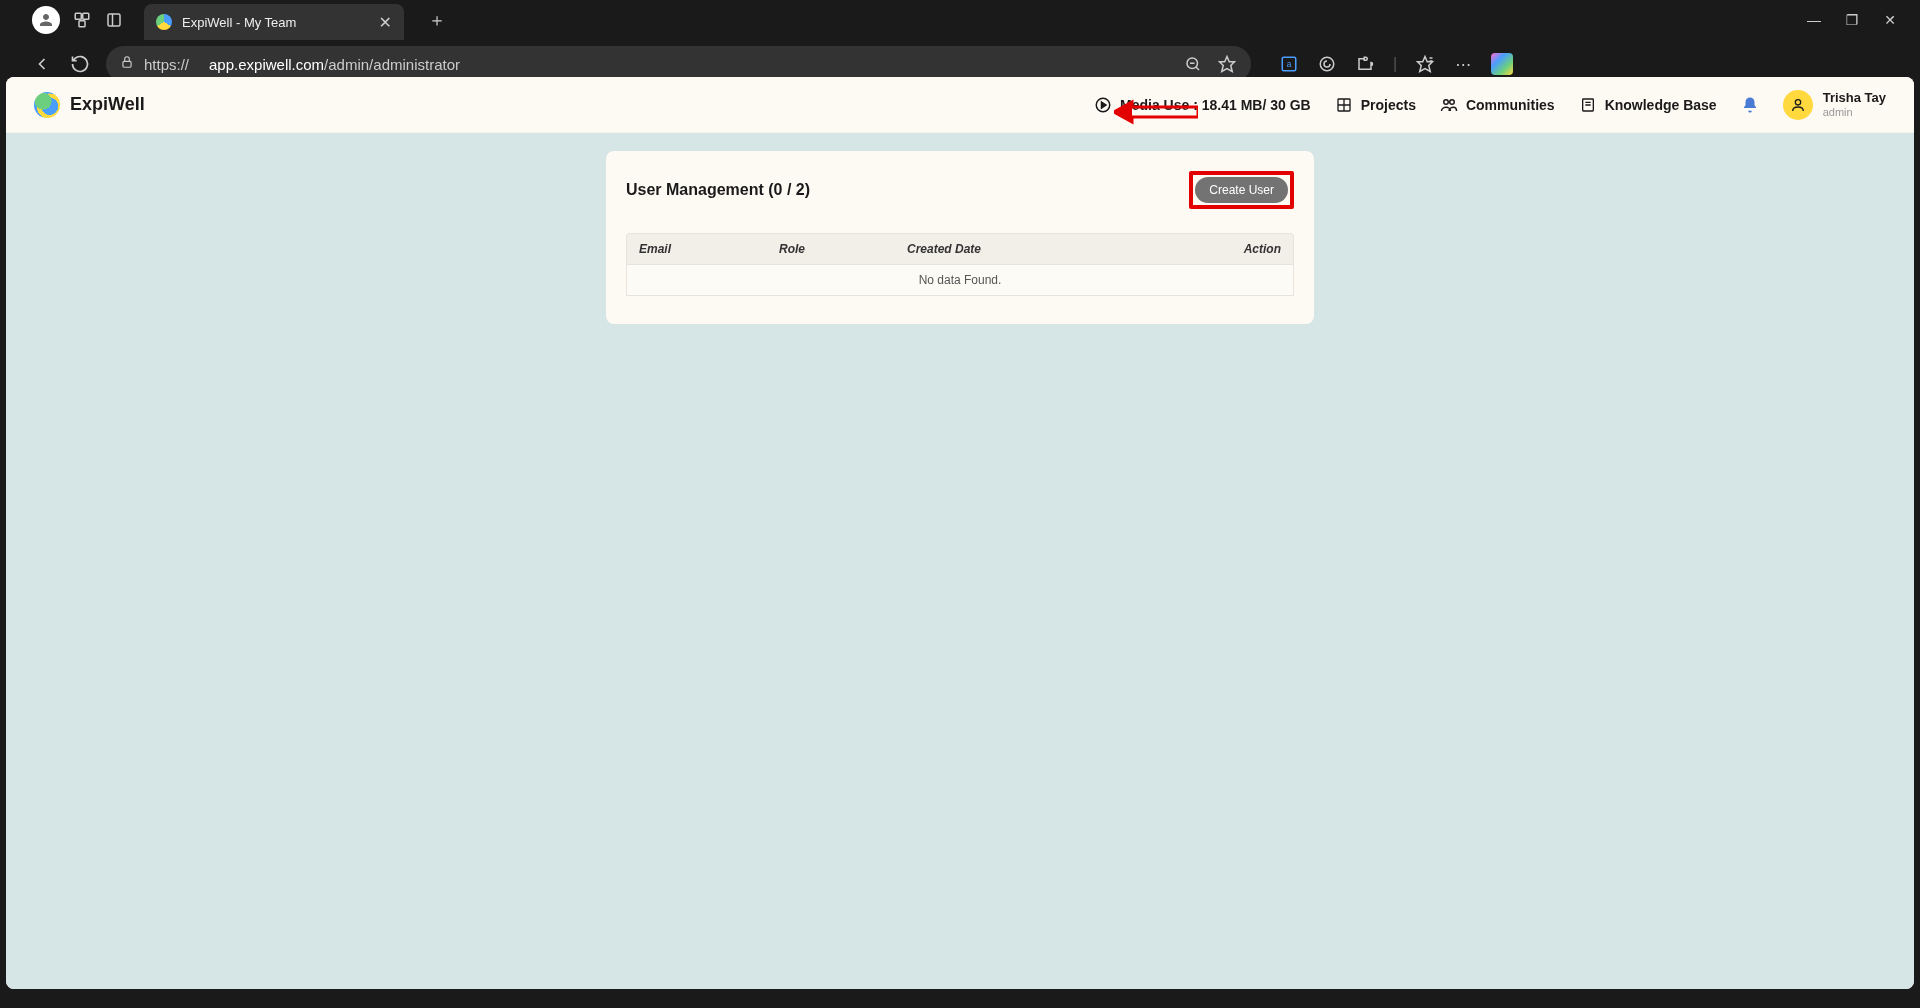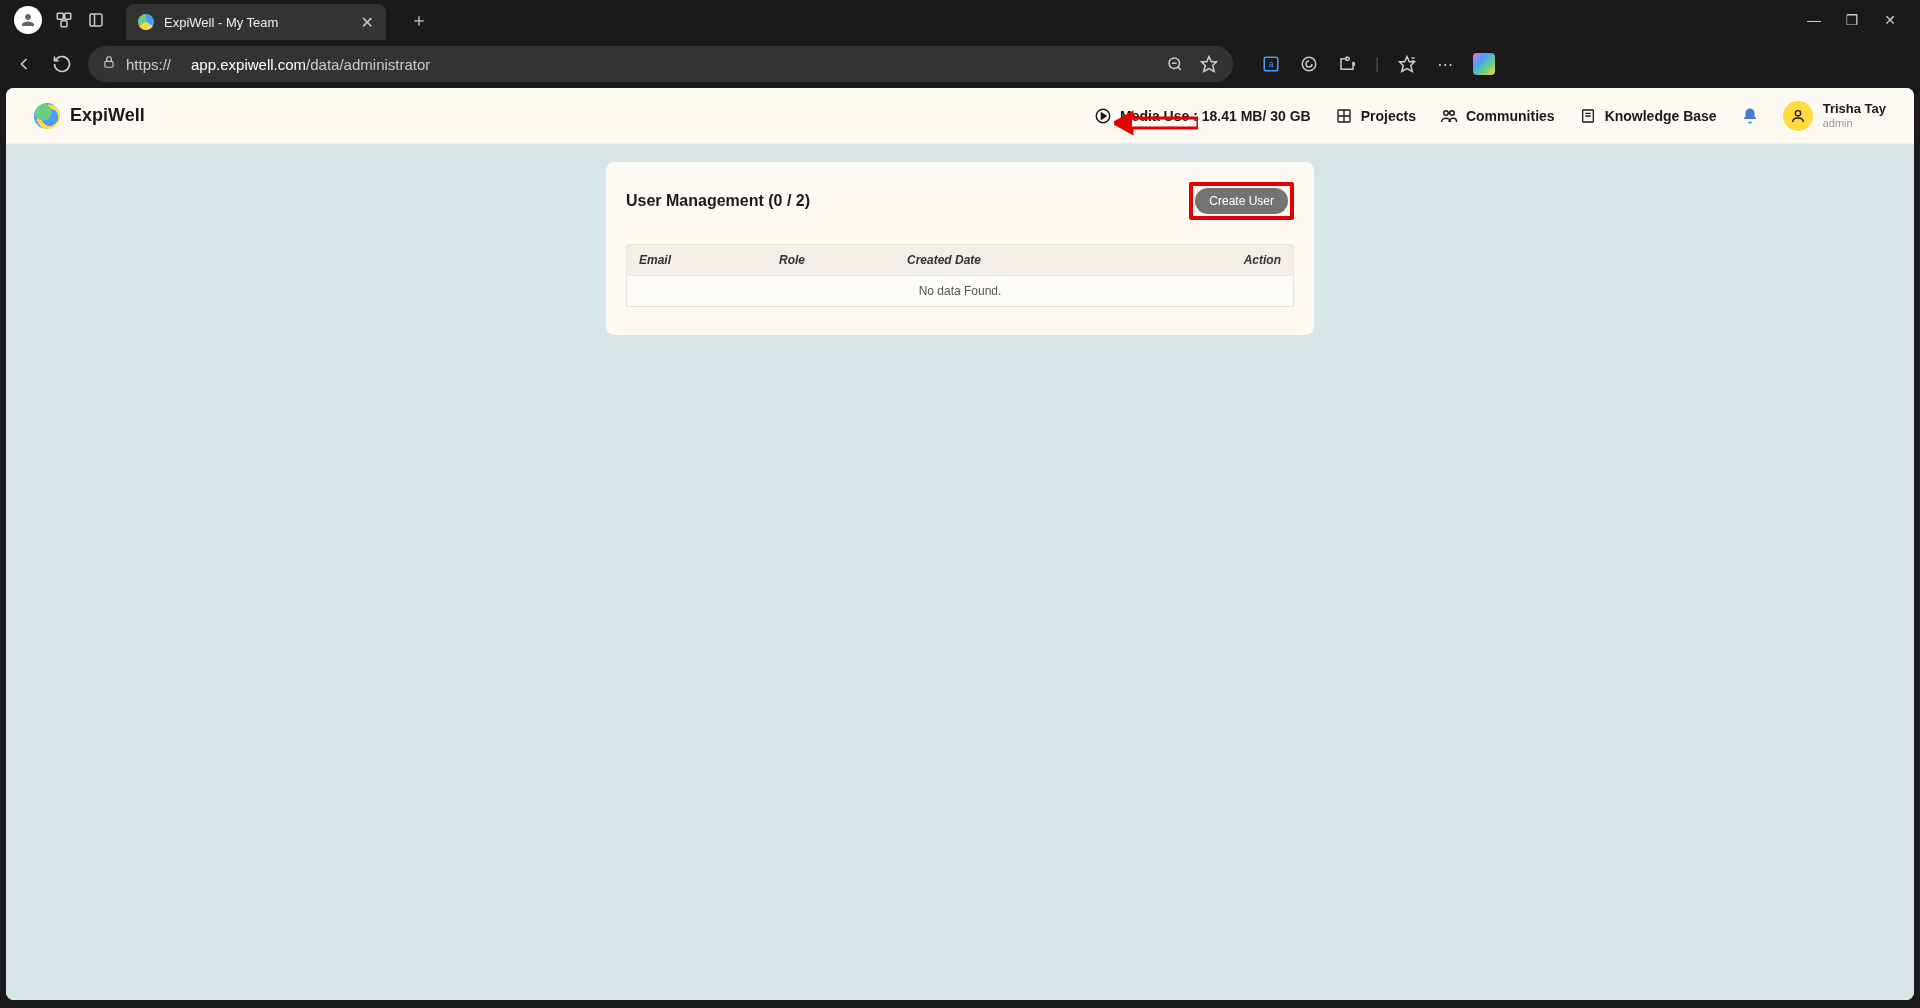--- a/index.html
+++ b/index.html
@@ -1,19 +1,19 @@
 <!DOCTYPE html>
 <html><head>
 <meta charset="utf-8">
 <style>
 * { margin: 0; padding: 0; box-sizing: border-box; font-family: -apple-system, BlinkMacSystemFont, "Segoe UI", Arial, sans-serif; }
 body { background: #1a1a1a; width: 1920px; height: 1008px; overflow: hidden; }
 
 
-.browser-chrome { background: #1a1a1a; height: 88px; }
+.browser-chrome { background: #1a1a1a; height: 77px; padding-left: 18px; }
 .titlebar { display: flex; align-items: center; height: 40px; padding: 0 8px; }
 .titlebar-left { display: flex; align-items: center; gap: 12px; }
 .profile-circle { width: 28px; height: 28px; background: #fff; border-radius: 50%; display:flex; align-items:center; justify-content:center; margin-left:6px;}
 .profile-circle svg { width:18px; height:18px; fill:#666;}
 .chrome-icon { width: 20px; height: 20px; display:flex; align-items:center; justify-content:center; color:#ccc; cursor:pointer;}
 .tab { display: flex; align-items: center; background: #333; border-radius: 8px 8px 0 0; padding: 0 12px; height: 36px; margin-left: 8px; min-width: 260px; gap:10px; margin-top:4px;}
 .tab-favicon { width:16px; height:16px; border-radius:50%; background: conic-gradient(#4a9eff 0deg 120deg, #ffd93d 120deg 240deg, #6bcf7f 240deg 360deg); flex-shrink:0;}
 .tab-title { color: #eee; font-size: 13px; flex:1; }
 .tab-close { color: #ccc; font-size: 16px; cursor:pointer; }
 .new-tab { color: #ccc; font-size: 18px; margin-left: 12px; cursor:pointer;}
@@ -116,21 +116,21 @@
         </svg>
     </div>
     <div class="url-box">
       <span class="lock-icon">
         <svg width="14" height="14" viewBox="0 0 24 24" fill="none" stroke="currentColor" stroke-width="2">
             <rect x="5" y="11" width="14" height="10" rx="2"></rect>
             <path d="M8 11V7a4 4 0 0 1 8 0v4"></path>
           </svg>
       </span>
       <span class="url-text">
-        <span>https://</span><span class="host">app.expiwell.com</span><span>/data/administrator</span>
+        <span>https://</span><span class="host">app.expiwell.com</span><span>/admin/administrator</span>
       </span>
       <div class="url-actions">
         <span class="toolbar-ico">
           <svg width="18" height="18" viewBox="0 0 24 24" fill="none" stroke="currentColor" stroke-width="2">
               <circle cx="11" cy="11" r="7"></circle>
               <line x1="8" y1="11" x2="14" y2="11"></line>
               <line x1="20" y1="20" x2="16" y2="16"></line>
             </svg>
         </span>
         <span class="toolbar-ico">

